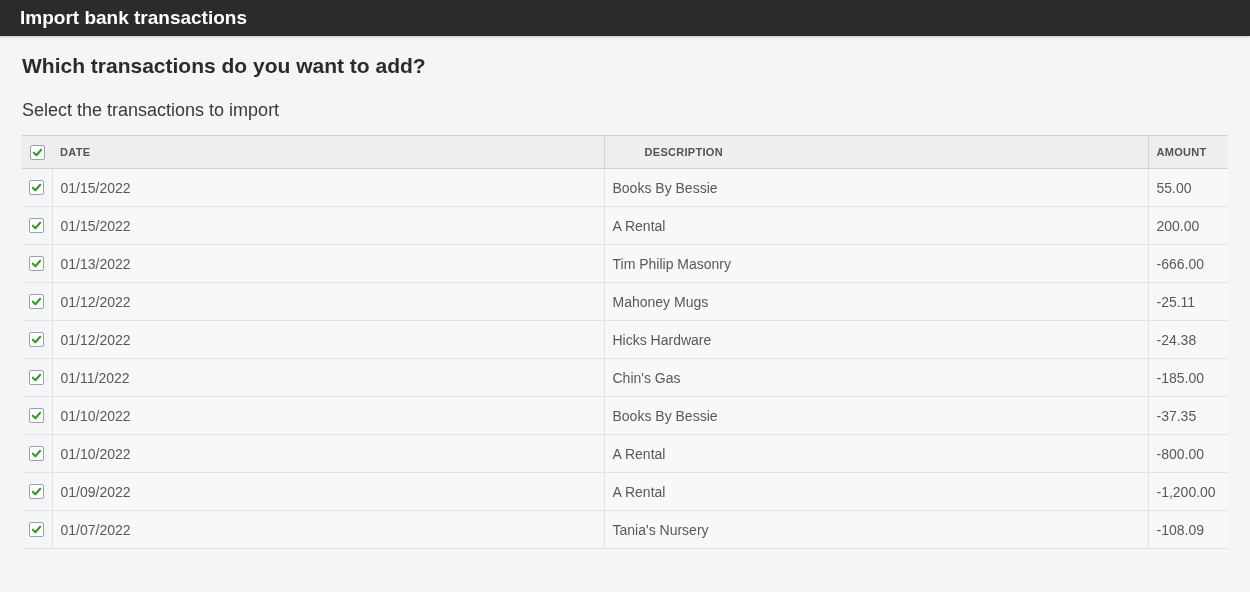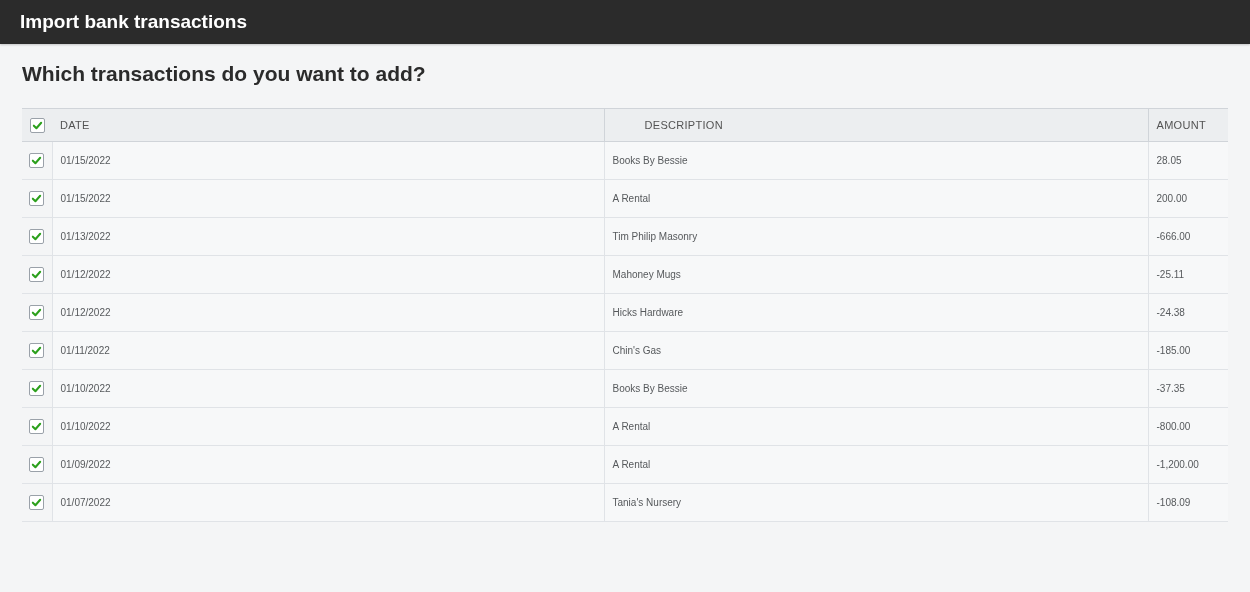--- a/index.html
+++ b/index.html
@@ -7,21 +7,21 @@
     width: 1250px;
     height: 592px;
     font-family: -apple-system, BlinkMacSystemFont, "Segoe UI", Helvetica, Arial, sans-serif;
     background: #f4f5f6;
     color: #333;
     overflow: hidden;
   }
   .header-bar {
     background: #2b2b2b;
     color: #fff;
-    height: 44px;
+    height: 36px;
     display: flex;
     align-items: center;
     padding: 0 20px;
     box-shadow: 0 1px 2px rgba(0,0,0,0.2);
   }
   .header-bar h1 {
     font-size: 19px;
     font-weight: 600;
   }
   .content {
@@ -41,31 +41,31 @@
   table {
     border-collapse: collapse;
     width: 1206px;
     table-layout: fixed;
   }
   thead th {
     background: #eceef0;
     border-top: 1px solid #d0d4d9;
     border-bottom: 1px solid #d0d4d9;
     font-size: 11px;
-    font-weight: 400;
+    font-weight: 700;
     color: #535353;
     letter-spacing: 0.3px;
     text-align: left;
     padding: 10px 8px;
     vertical-align: middle;
     text-transform: uppercase;
   }
   tbody td {
     border-bottom: 1px solid #e0e3e7;
-    font-size: 10px;
+    font-size: 14px;
     color: #56595c;
     padding: 0 8px;
     height: 38px;
     vertical-align: middle;
     background: #f7f8f9;
   }
   .col-check { width: 30px; text-align:center; padding:6px 2px; }
   thead .col-check { padding: 6px 2px; }
   tbody .col-check { border-right: 1px solid #e0e3e7; background:#f4f5f6; }
   .col-date { width: 552px; }
@@ -91,20 +91,21 @@
 </style>
 </head>
 <body>
 
 <div class="header-bar">
   <h1>Import bank transactions</h1>
 </div>
 
 <div class="content">
   <div class="question">Which transactions do you want to add?</div>
+  <div class="sub">Select the transactions to import</div>
 
   <table>
     <colgroup>
       <col class="col-check">
         <col class="col-date">
         <col class="col-desc">
         <col class="col-amt">
     </colgroup>
     <thead>
       <tr>
@@ -122,21 +123,21 @@
     </thead>
     <tbody id="tbody">
         <tr>
           <td class="col-check"><span class="cb">
               <svg viewBox="0 0 12 12">
                 <path d="M2 6.2 L4.8 9 L10 3"></path>
               </svg>
             </span></td>
           <td class="col-date">01/15/2022</td>
           <td class="col-desc">Books By Bessie</td>
-          <td class="col-amt">28.05</td>
+          <td class="col-amt">55.00</td>
         </tr>
         <tr>
           <td class="col-check"><span class="cb">
               <svg viewBox="0 0 12 12">
                 <path d="M2 6.2 L4.8 9 L10 3"></path>
               </svg>
             </span></td>
           <td class="col-date">01/15/2022</td>
           <td class="col-desc">A Rental</td>
           <td class="col-amt">200.00</td>

